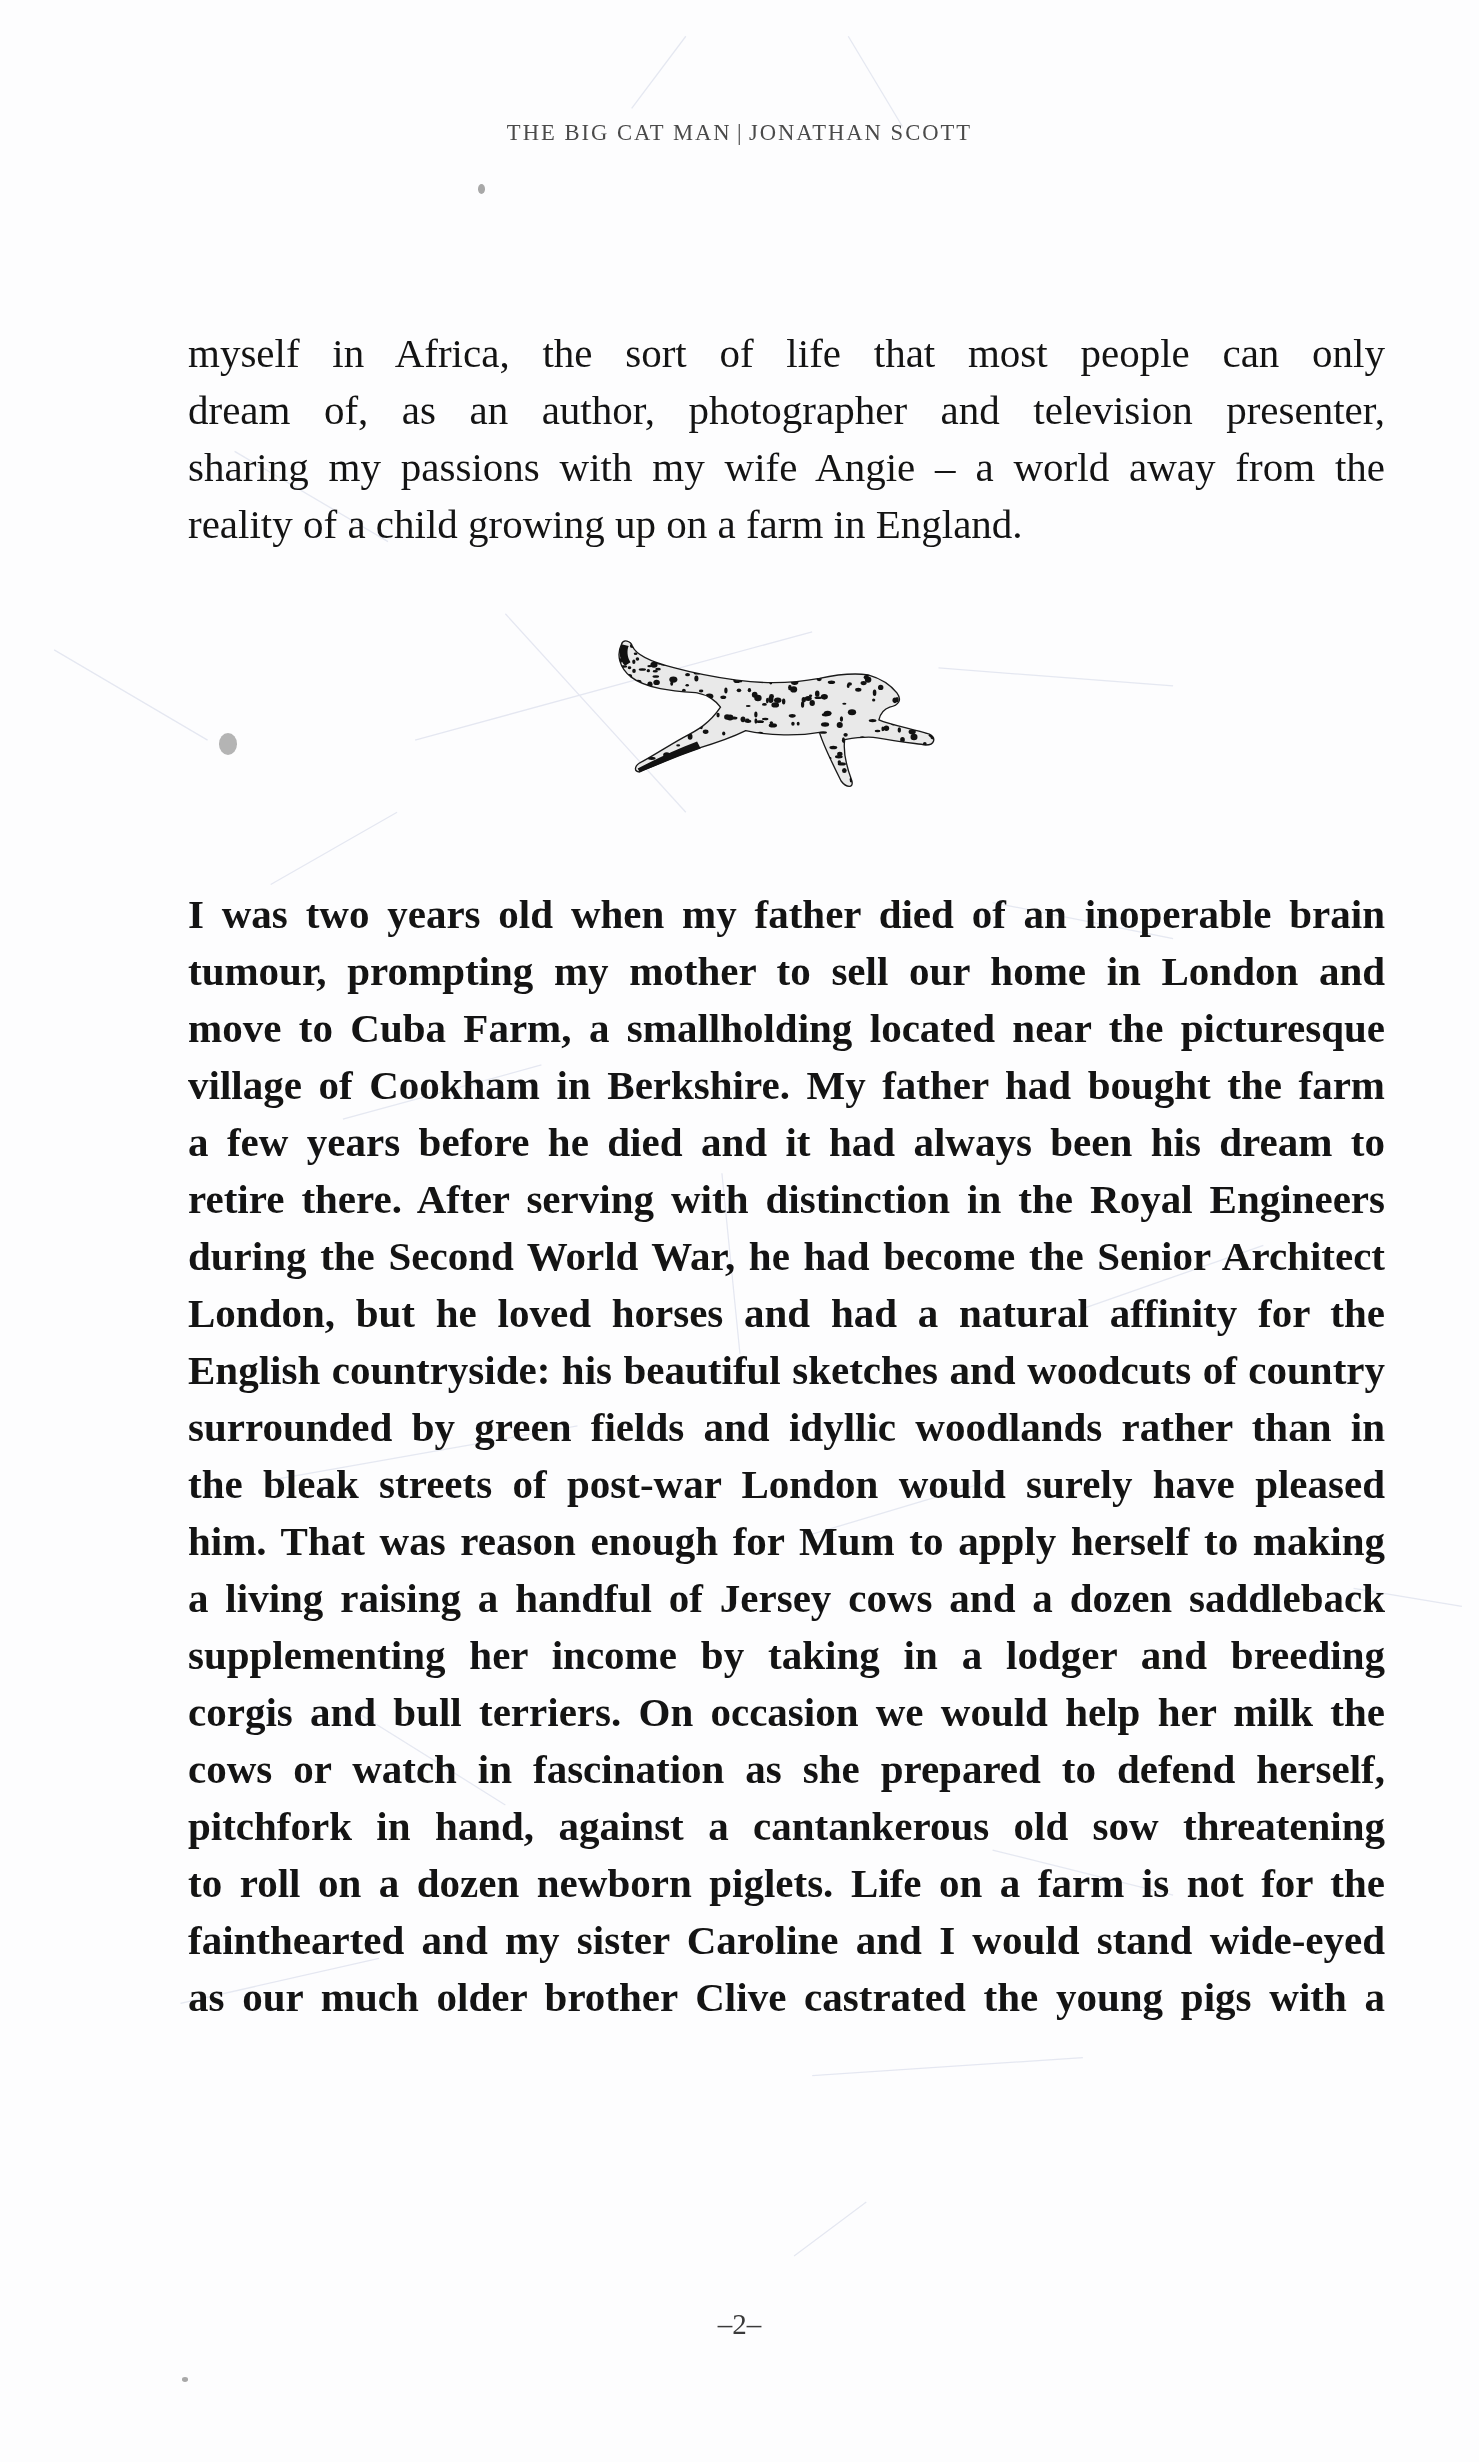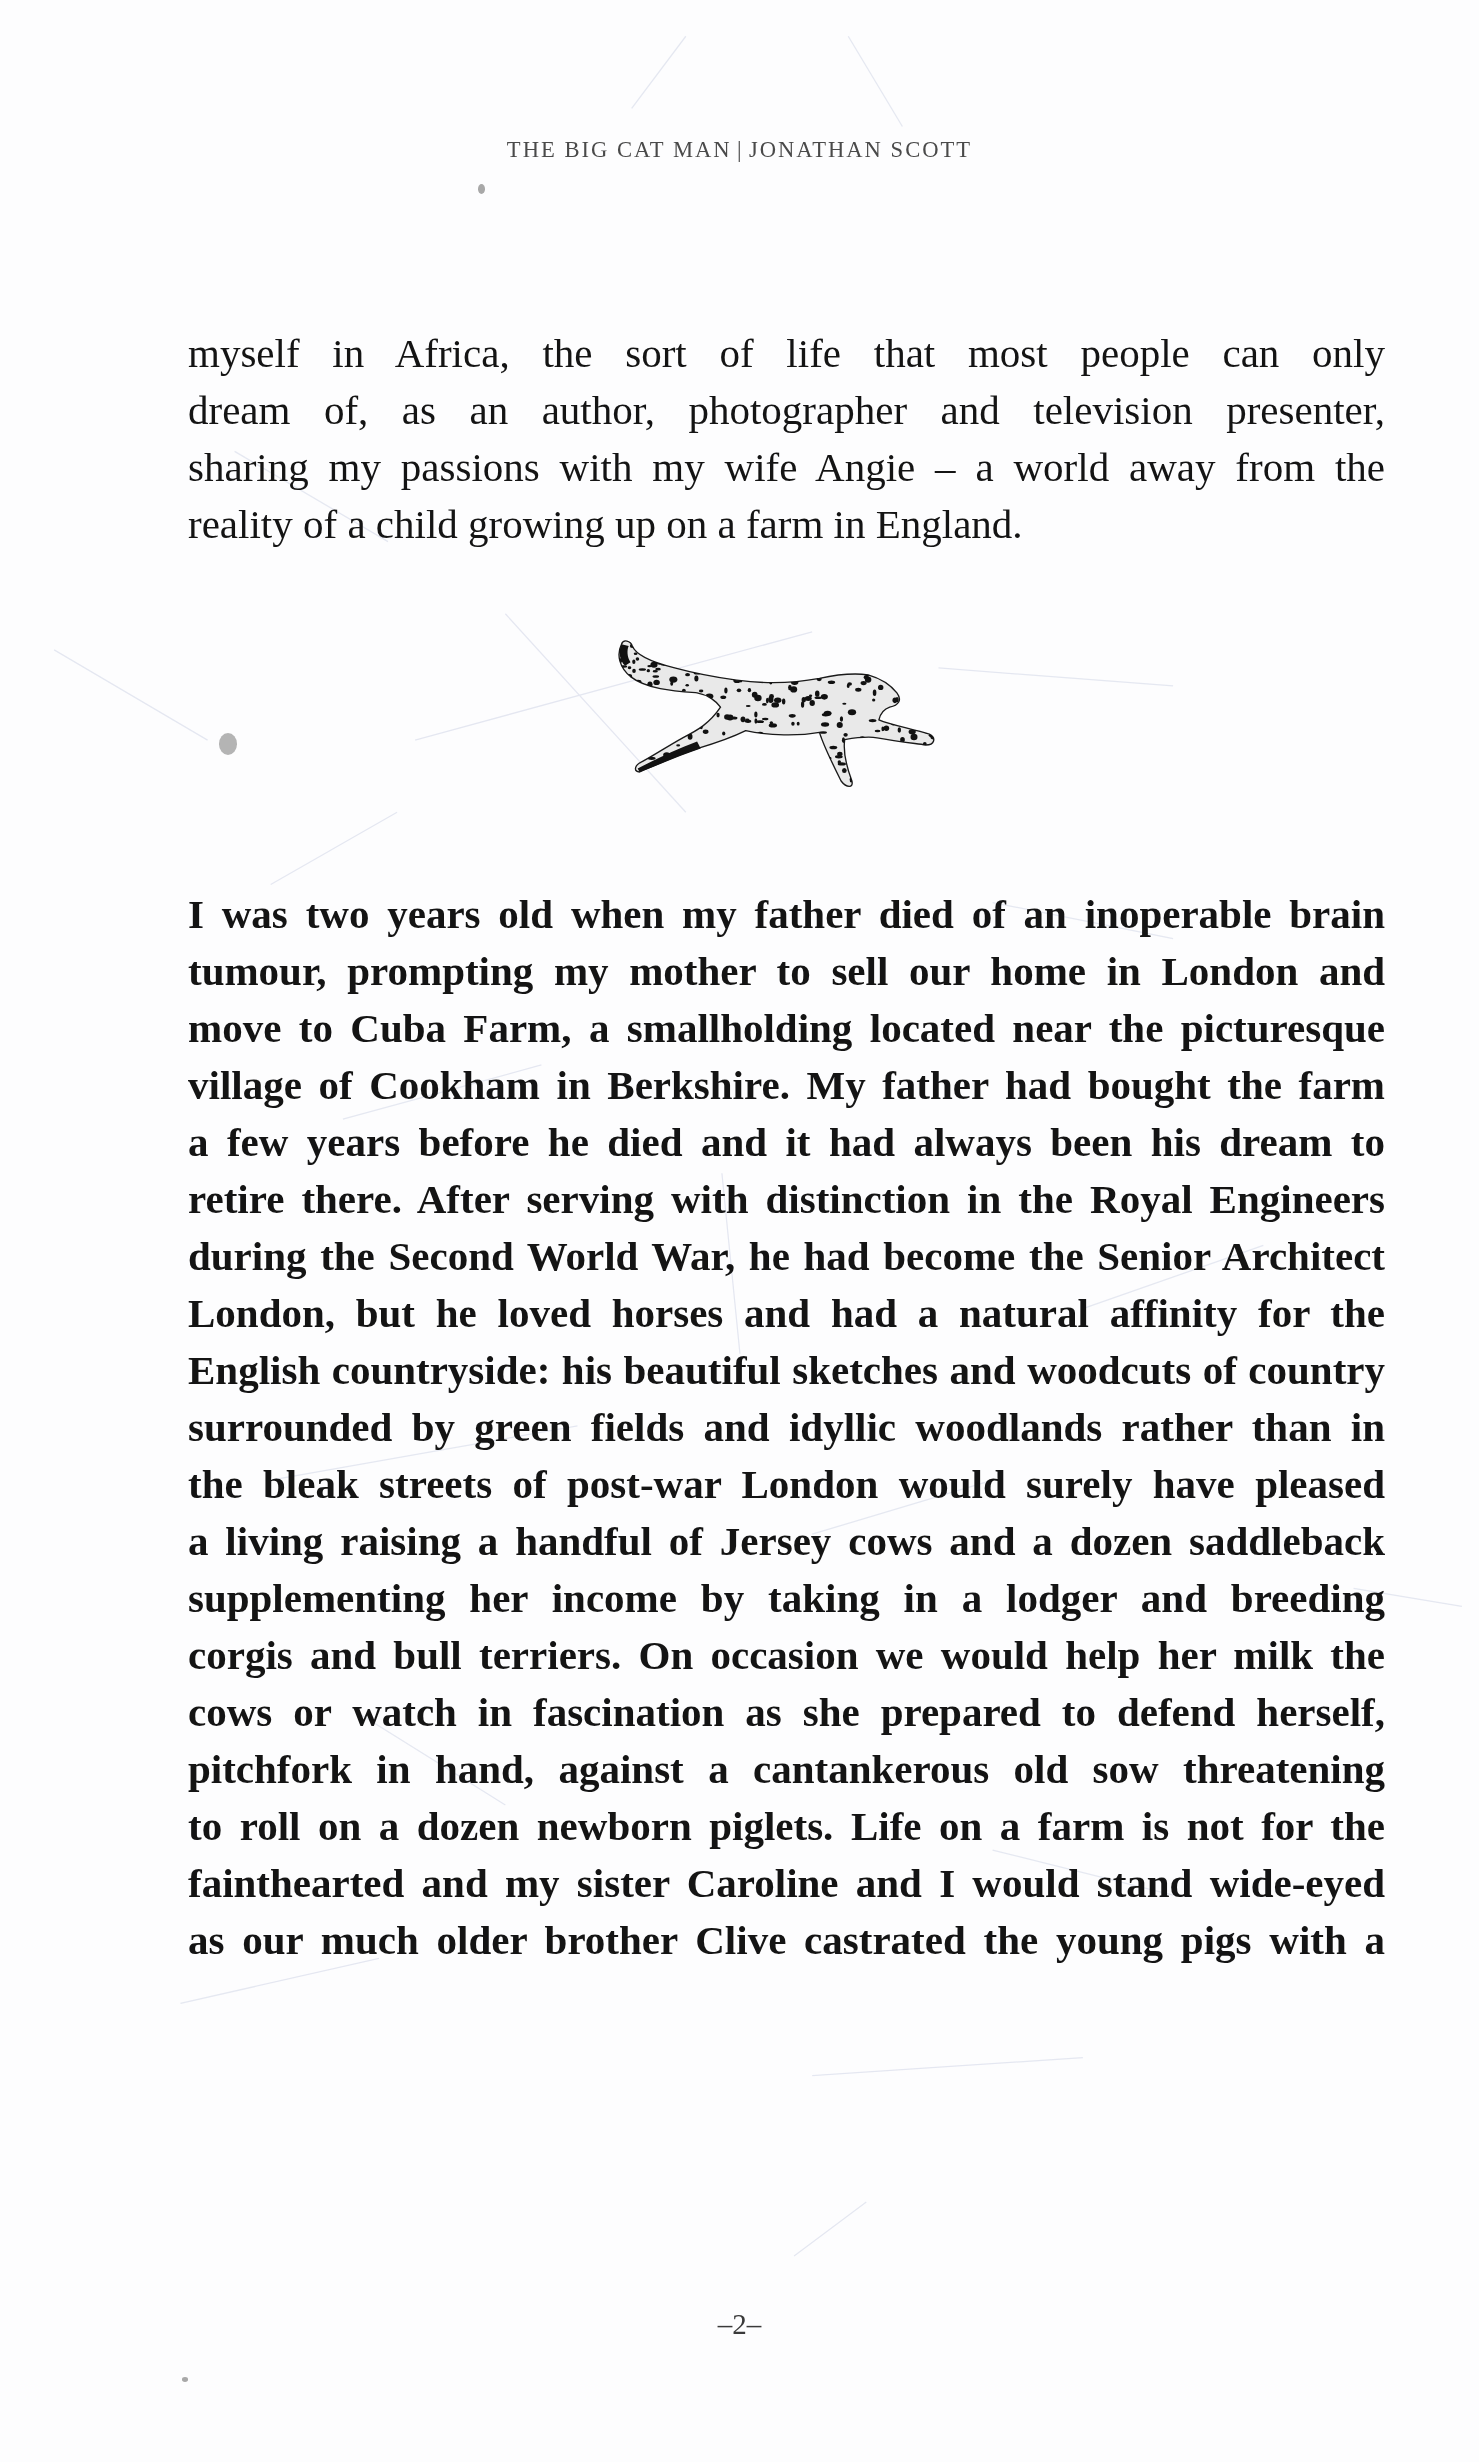--- a/index.html
+++ b/index.html
@@ -25,21 +25,21 @@
     
     .scratches {
       position: absolute;
       left: 0; top: 0;
       width: 1479px;
       height: 2462px;
       pointer-events: none;
     }
     .running-head {
       position: absolute;
-      top: 137px;
+      top: 120px;
       left: 0;
       width: 1479px;
       text-align: center;
       font-size: 22.6px;
       letter-spacing: 2px;
       color: #4a4a4a;
       white-space: nowrap;
     }
     .running-head .sep {
       display: inline-block;
@@ -586,20 +586,21 @@
       <span class="line">tumour, prompting my mother to sell our home in London and</span>
       <span class="line">move to Cuba Farm, a smallholding located near the picturesque</span>
       <span class="line">village of Cookham in Berkshire. My father had bought the farm</span>
       <span class="line">a few years before he died and it had always been his dream to</span>
       <span class="line">retire there. After serving with distinction in the Royal Engineers</span>
       <span class="line">during the Second World War, he had become the Senior Architect</span>
       <span class="line">London, but he loved horses and had a natural affinity for the</span>
       <span class="line">English countryside: his beautiful sketches and woodcuts of country</span>
       <span class="line">surrounded by green fields and idyllic woodlands rather than in</span>
       <span class="line">the bleak streets of post-war London would surely have pleased</span>
+      <span class="line">him. That was reason enough for Mum to apply herself to making</span>
       <span class="line">a living raising a handful of Jersey cows and a dozen saddleback</span>
       <span class="line">supplementing her income by taking in a lodger and breeding</span>
       <span class="line">corgis and bull terriers. On occasion we would help her milk the</span>
       <span class="line">cows or watch in fascination as she prepared to defend herself,</span>
       <span class="line">pitchfork in hand, against a cantankerous old sow threatening</span>
       <span class="line">to roll on a dozen newborn piglets. Life on a farm is not for the</span>
       <span class="line">fainthearted and my sister Caroline and I would stand wide-eyed</span>
       <span class="line">as our much older brother Clive castrated the young pigs with a</span>
     </section>
 

